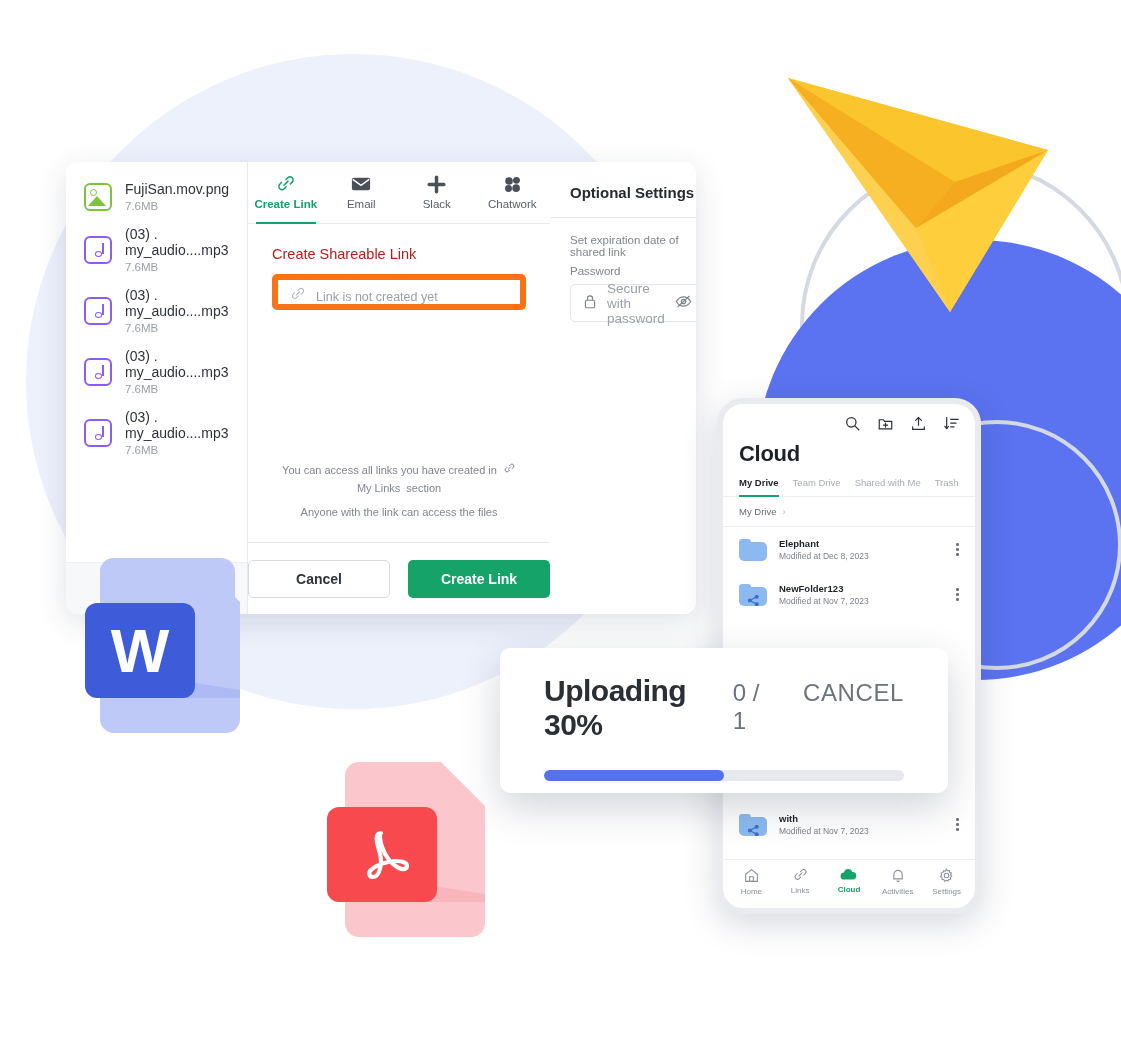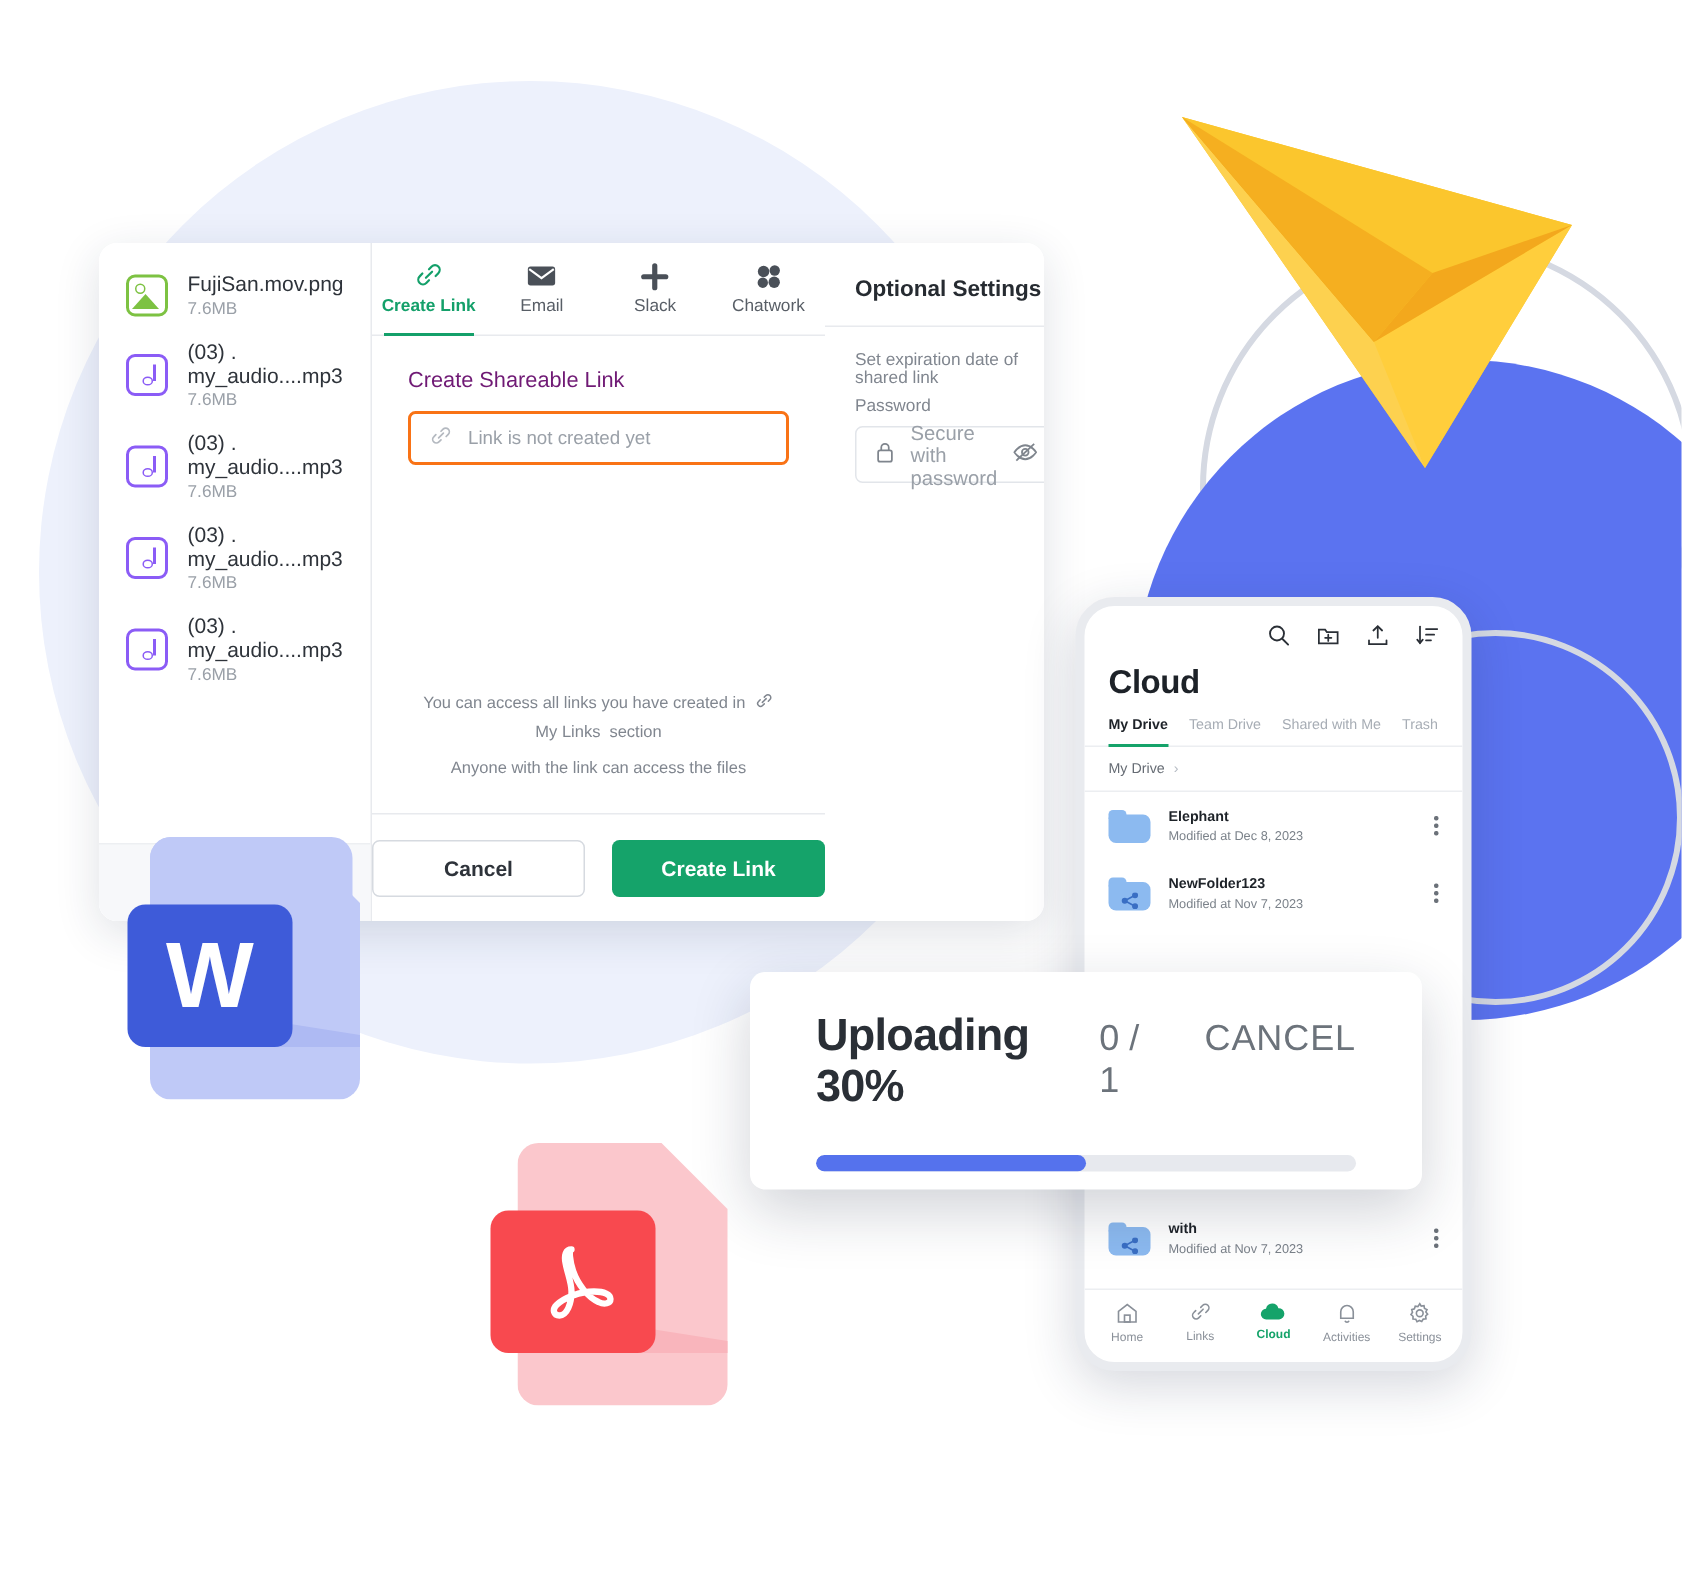--- a/index.html
+++ b/index.html
@@ -85,24 +85,24 @@
 
   
   .center-pane { width: 360px; display:flex; flex-direction:column; background:#fff; }
   .tabs { display:flex; border-bottom: 1px solid #E8EAEE; height: 62px; }
   .tab { flex:1; display:flex; flex-direction:column; align-items:center; justify-content:center; gap:5px; position:relative; }
   .tab .t-label { font-size: 11.5px; color: #585E66; }
   .tab.active .t-label { color: #14A06A; font-weight: 700; }
   .tab.active::after { content:""; position:absolute; left:8px; right:8px; bottom:-1px; height:2.5px; background:#14A06A; }
   .t-icon { height:18px; display:flex; align-items:center; justify-content:center; }
   .center-body { flex:1; padding: 22px 24px 0 24px; }
-  .sec-title { font-size: 14.5px; color: #701a75; margin-bottom: 12px; }
+  .sec-title { font-size: 14.5px; color: #b91c1c; margin-bottom: 12px; }
   .link-box {
-    height: 36px; border:2px solid #f97316; border-radius:5px;
-    display:flex; align-items:center; gap:10px; padding: 0 12px;
+    height: 36px; border:6px solid #f97316; border-radius:5px;
+    display:flex; align-items:flex-end; gap:10px; padding: 0 12px;
     font-size: 12.5px; color:#9AA0A8;
   }
   .center-notes { padding: 0 14px 12px 14px; text-align:center; }
   .note-line { font-size: 11px; color:#80868F; margin-bottom: 12px; display:flex; align-items:center; justify-content:center; gap:6px; flex-wrap:wrap; }
   .my-links { color:#80868F; }
   .actions {
     border-top: 1px solid #E8EAEE; height: 72px;
     display:flex; align-items:center; justify-content:center; gap: 18px;
   }
   .btn { height: 38px; border-radius:5px; font-size:14px; font-weight:700; display:flex; align-items:center; justify-content:center; }

